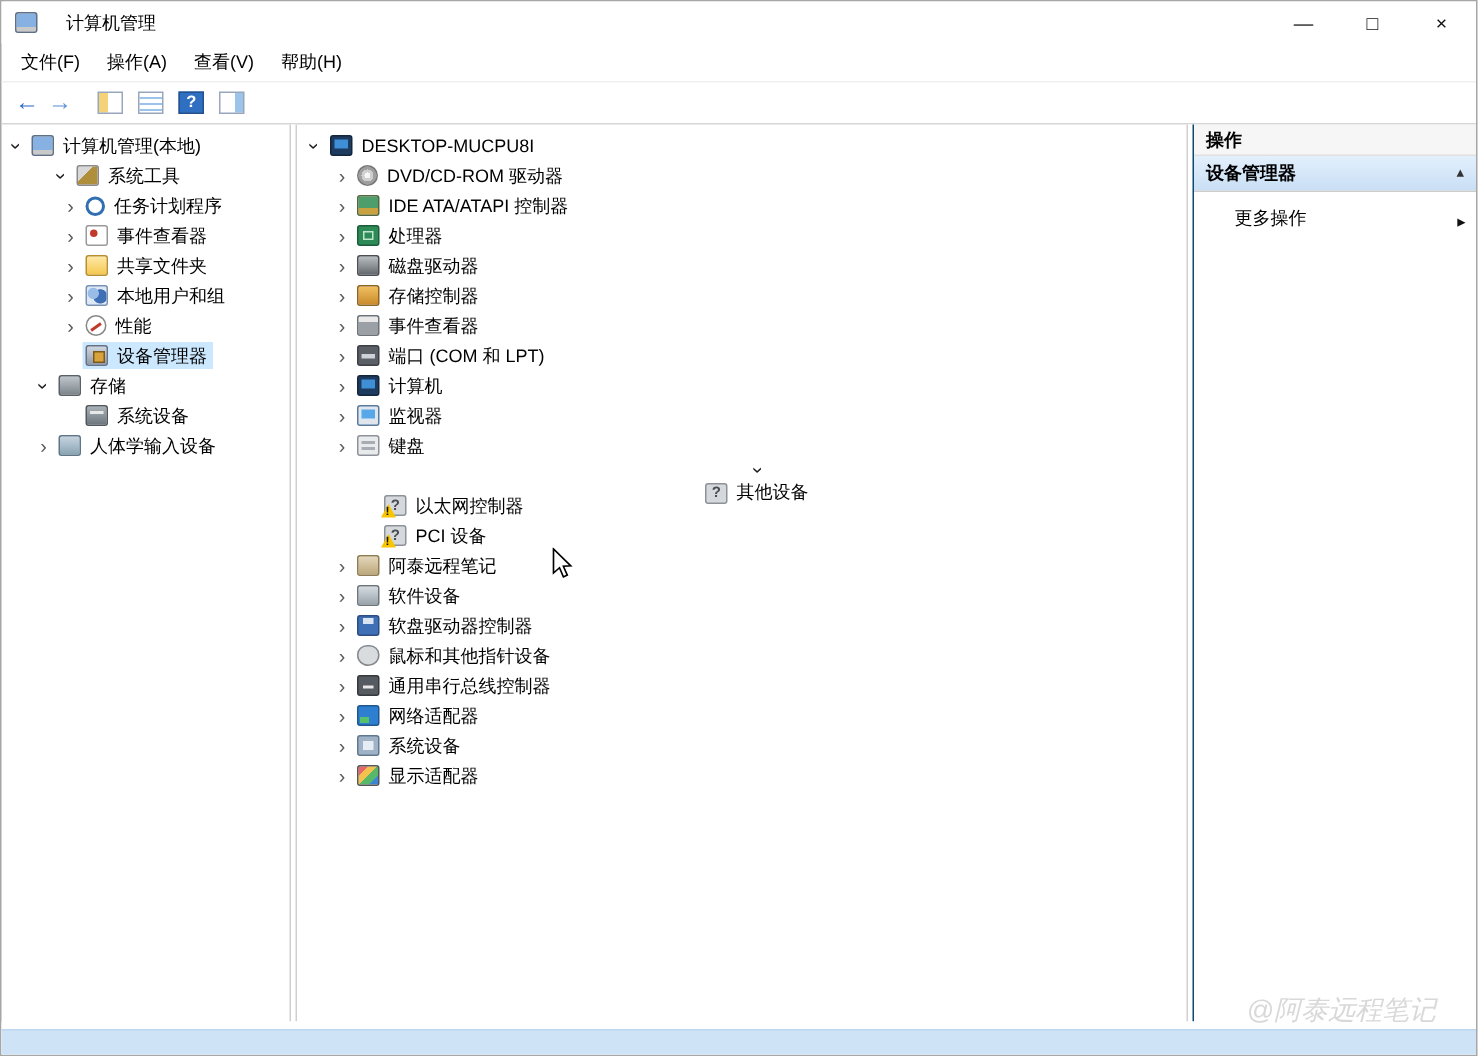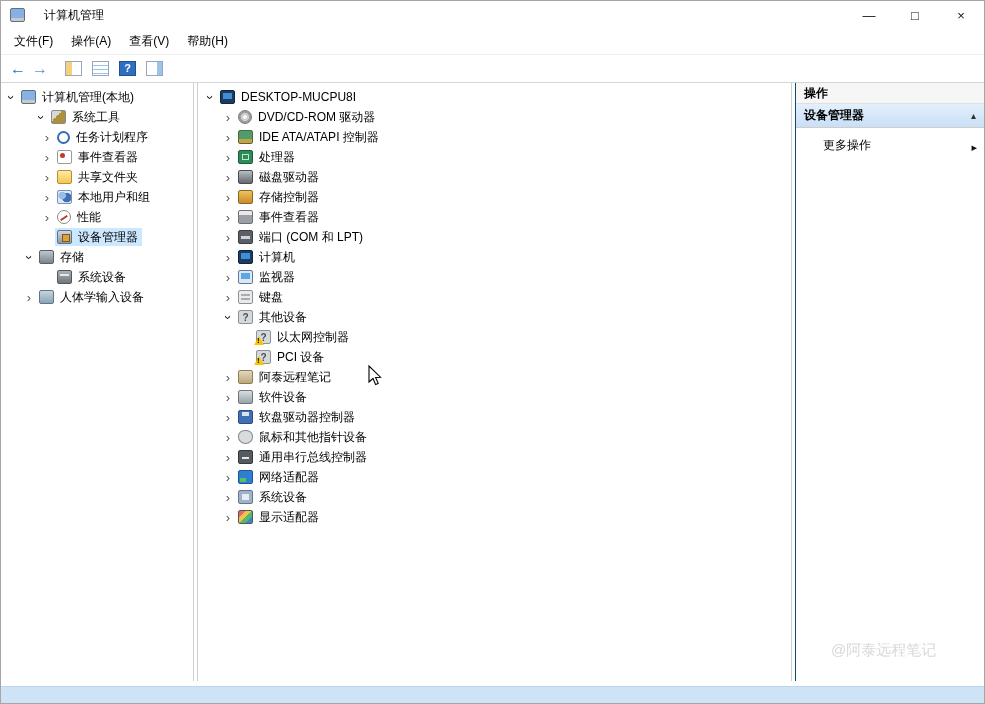--- a/index.html
+++ b/index.html
@@ -101,21 +101,21 @@
   .section-row{height:23px;display:flex;align-items:center;justify-content:space-between;padding:0 8px;background:linear-gradient(180deg,#e3f0fc,#c9dff5);border-bottom:1px solid #cdcdcd;font-weight:bold;}
   .collapse-glyph{font-size:10px;color:#333;}
   .more-row{height:26px;display:flex;align-items:flex-end;justify-content:space-between;padding:0 7px 0 27px;}
   .submenu-glyph{font-size:11px;color:#111;}
 
   
   .statusbar{height:22px;flex:none;background:#fff;display:flex;flex-direction:column;justify-content:flex-end;}
   .strip{height:16px;background:#cfe3f6;border-top:1px solid #bcd6ee;}
 
   
-  .watermark{position:absolute;left:830px;top:640px;font-size:15px;color:#cfcfcf;opacity:.8;pointer-events:none;}
+  .watermark{position:absolute;left:830px;top:660px;font-size:18px;color:#cfcfcf;opacity:.8;pointer-events:none;font-style:italic;}
   .cursor{position:absolute;left:367px;top:364px;pointer-events:none;}
 </style>
 </head>
 <body>
 
 <div class="window">
 
   <div class="titlebar">
     <span class="icon computer-management-icon"></span>
     <span class="title-text">计算机管理</span>
@@ -294,21 +294,21 @@
             <span class="label">监视器</span>
           </span>
         </div>
         <div class="tree-row" style="padding-left: 20px;">
           <span class="expander collapsed">›</span>
           <span class="row-body">
             <span class="icon keyboard-icon"></span>
             <span class="label">键盘</span>
           </span>
         </div>
-        <div class="tree-row" style="padding-left: 20px;">
+        <div class="tree-row" style="padding-left: 20px; flex-direction: column;">
           <span class="expander expanded">›</span>
           <span class="row-body">
             <span class="icon unknown-device-icon"></span>
             <span class="label">其他设备</span>
           </span>
         </div>
         <div class="tree-row" style="padding-left: 38px;">
           <span class="expander none"></span>
           <span class="row-body">
             <span class="icon unknown-device-icon">

